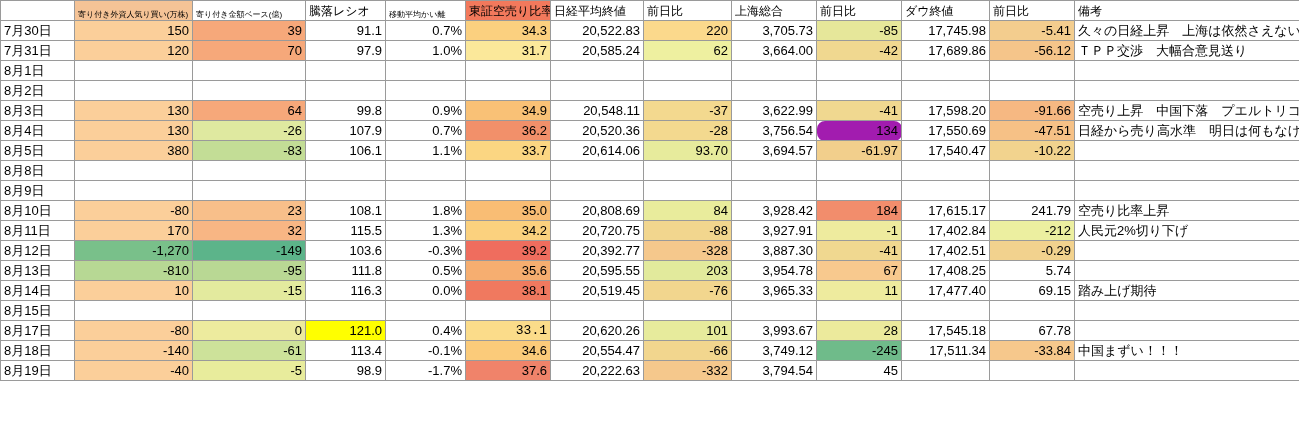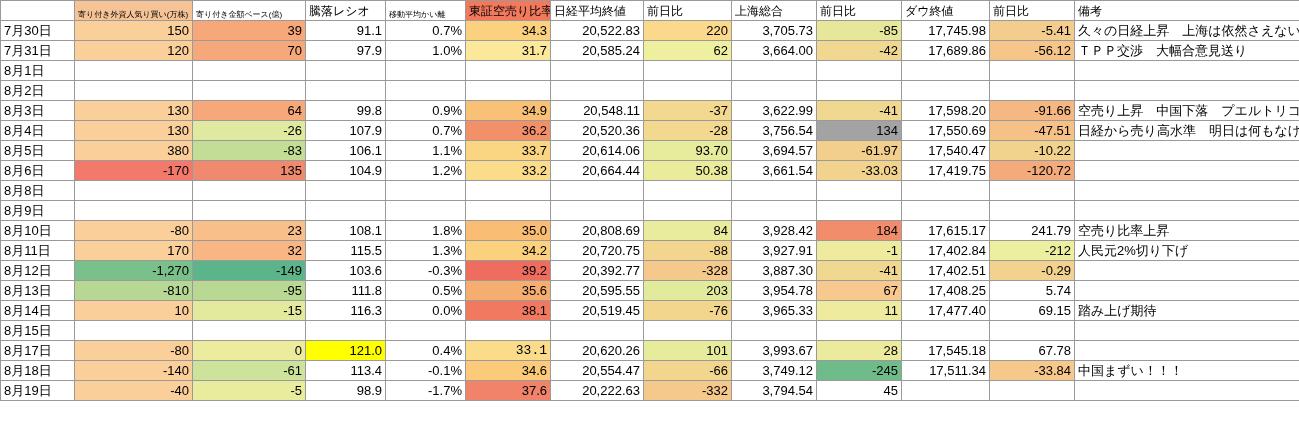--- a/index.html
+++ b/index.html
@@ -182,53 +182,38 @@
       <tr class="row">
         <td class="date">8月4日</td>
         <td class="num" style="background: rgb(251, 207, 154);">130</td>
         <td class="num" style="background: rgb(223, 233, 160);">-26</td>
         <td class="num" style="background: rgb(255, 255, 255);">107.9</td>
         <td class="num" style="background: rgb(255, 255, 255);">0.7%</td>
         <td class="num" style="background: rgb(242, 144, 106);">36.2</td>
         <td class="num" style="background: rgb(255, 255, 255);">20,520.36</td>
         <td class="num" style="background: rgb(243, 217, 143);">-28</td>
         <td class="num" style="background: rgb(255, 255, 255);">3,756.54</td>
-        <td class="num" style="background: #a3a3a3;">134</td>
+        <td class="num" style="background: #a21caf; border-radius: 8px;">134</td>
         <td class="num" style="background: rgb(255, 255, 255);">17,550.69</td>
         <td class="num" style="background: rgb(246, 193, 134);">-47.51</td>
         <td class="note" style="background: rgb(255, 255, 255);">日経から売り高水準　明日は何もなければ踏み</td>
       </tr>
       <tr class="row">
         <td class="date">8月5日</td>
         <td class="num" style="background: rgb(251, 207, 154);">380</td>
         <td class="num" style="background: rgb(195, 221, 150);">-83</td>
         <td class="num" style="background: rgb(255, 255, 255);">106.1</td>
         <td class="num" style="background: rgb(255, 255, 255);">1.1%</td>
         <td class="num" style="background: rgb(251, 214, 130);">33.7</td>
         <td class="num" style="background: rgb(255, 255, 255);">20,614.06</td>
         <td class="num" style="background: rgb(231, 235, 156);">93.70</td>
         <td class="num" style="background: rgb(255, 255, 255);">3,694.57</td>
         <td class="num" style="background: rgb(242, 207, 140);">-61.97</td>
         <td class="num" style="background: rgb(255, 255, 255);">17,540.47</td>
         <td class="num" style="background: rgb(242, 211, 142);">-10.22</td>
-        <td class="note" style="background: rgb(255, 255, 255);"></td>
-      </tr>
-      <tr class="row">
-        <td class="date">8月6日</td>
-        <td class="num" style="background: rgb(243, 121, 106);">-170</td>
-        <td class="num" style="background: rgb(240, 138, 110);">135</td>
-        <td class="num" style="background: rgb(255, 255, 255);">104.9</td>
-        <td class="num" style="background: rgb(255, 255, 255);">1.2%</td>
-        <td class="num" style="background: rgb(251, 220, 138);">33.2</td>
-        <td class="num" style="background: rgb(255, 255, 255);">20,664.44</td>
-        <td class="num" style="background: rgb(234, 236, 156);">50.38</td>
-        <td class="num" style="background: rgb(255, 255, 255);">3,661.54</td>
-        <td class="num" style="background: rgb(242, 211, 142);">-33.03</td>
-        <td class="num" style="background: rgb(255, 255, 255);">17,419.75</td>
-        <td class="num" style="background: rgb(243, 171, 124);">-120.72</td>
         <td class="note" style="background: rgb(255, 255, 255);"></td>
       </tr>
       <tr class="row">
         <td class="date">8月8日</td>
         <td class="num" style="background: rgb(255, 255, 255);"></td>
         <td class="num" style="background: rgb(255, 255, 255);"></td>
         <td class="num" style="background: rgb(255, 255, 255);"></td>
         <td class="num" style="background: rgb(255, 255, 255);"></td>
         <td class="num" style="background: rgb(255, 255, 255);"></td>
         <td class="num" style="background: rgb(255, 255, 255);"></td>

